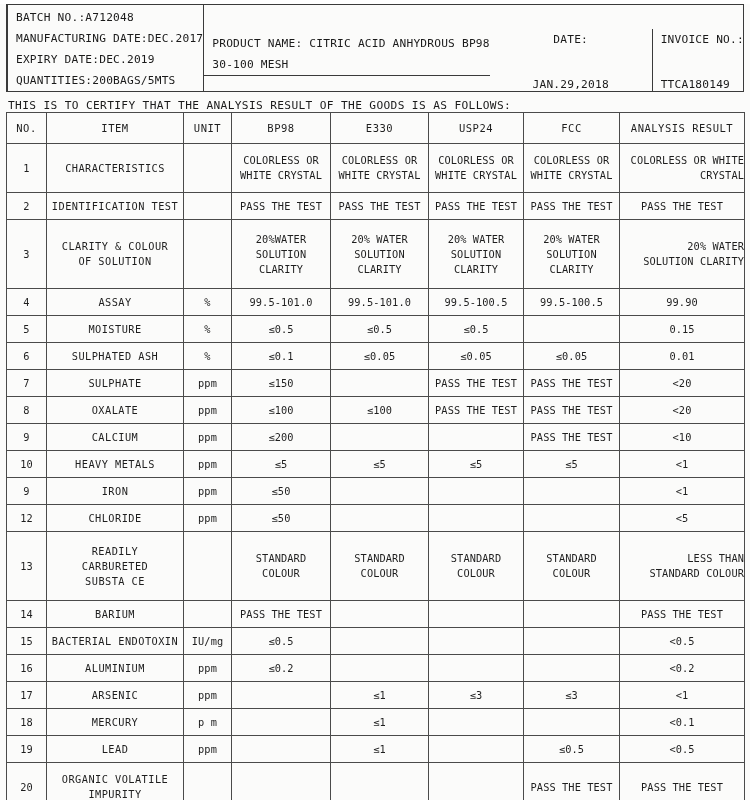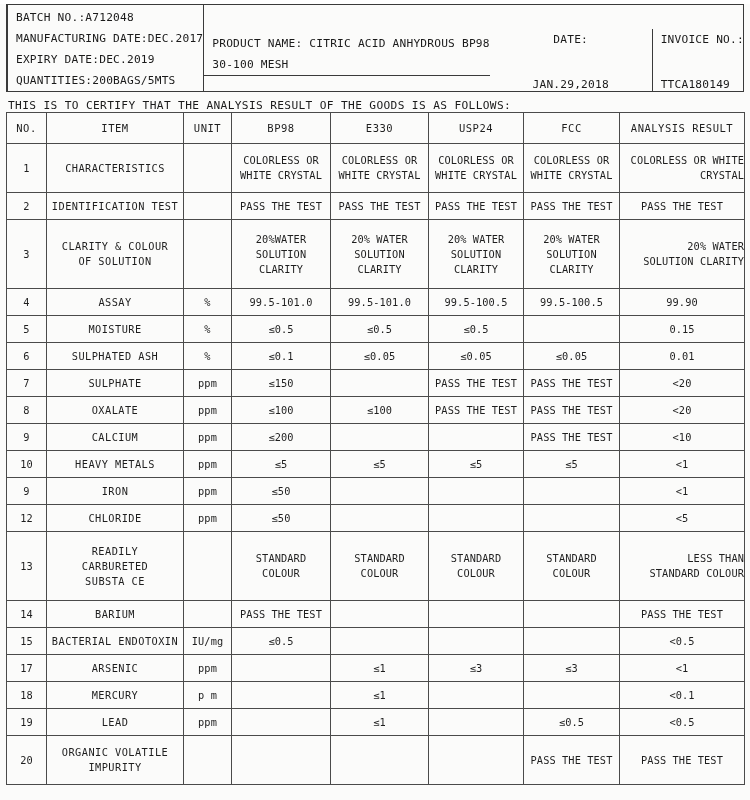--- a/index.html
+++ b/index.html
@@ -564,20 +564,42 @@
             <span class="cellline"></span>
           </td>
           <td>
             <span class="cellline"></span>
           </td>
           <td class="ar-cell">
             <span class="cellline">&lt;0.5</span>
           </td>
         </tr>
         <tr class="r1">
+          <td class="no-cell">16</td>
+          <td class="item-cell">
+            <span class="cellline">ALUMINIUM</span>
+          </td>
+          <td>ppm</td>
+          <td>
+            <span class="cellline">≤0.2</span>
+          </td>
+          <td>
+            <span class="cellline"></span>
+          </td>
+          <td>
+            <span class="cellline"></span>
+          </td>
+          <td>
+            <span class="cellline"></span>
+          </td>
+          <td class="ar-cell">
+            <span class="cellline">&lt;0.2</span>
+          </td>
+        </tr>
+        <tr class="r1">
           <td class="no-cell">17</td>
           <td class="item-cell">
             <span class="cellline">ARSENIC</span>
           </td>
           <td>ppm</td>
           <td>
             <span class="cellline"></span>
           </td>
           <td>
             <span class="cellline">≤1</span>

